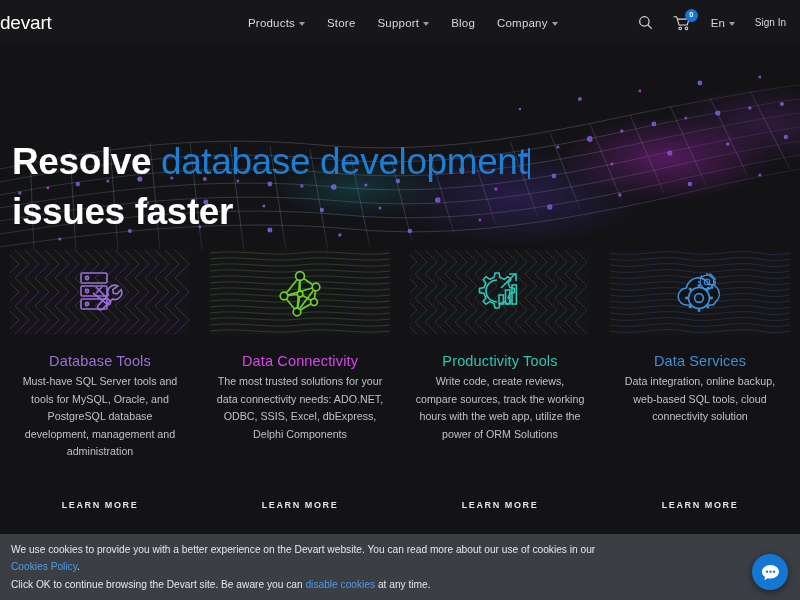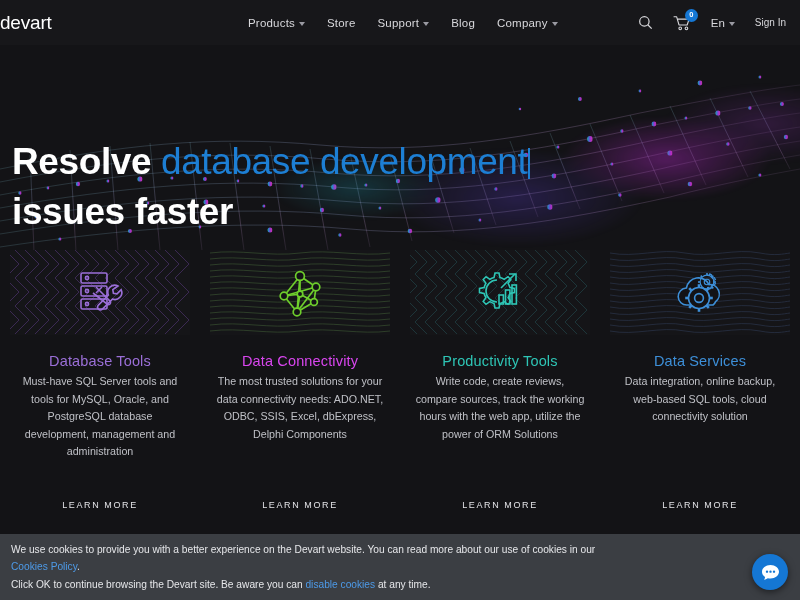--- a/index.html
+++ b/index.html
@@ -101,21 +101,21 @@
     margin-top:103px; font-size:14.5px; letter-spacing:.15px;
     position:relative; z-index:4;
   }
   .card-desc{
     margin-top:4px; width:170px; text-align:center;
     font-size:10.7px; line-height:17.5px; color:#bfc0c6;
     position:relative; z-index:4;
   }
   .learn{
     position:absolute; top:250px; left:0; width:200px; text-align:center;
-    font-size:9px; font-weight:normal; letter-spacing:1.6px;
+    font-size:9px; font-weight:bold; letter-spacing:1.6px;
     color:#e3e3e7; cursor:pointer; z-index:4;
   }
 
   
   .cookie{
     position:absolute; bottom:0; left:0; width:800px; height:66px;
     background:#3b3e43; z-index:40;
     display:flex; align-items:center;
   }
   .cookie-text{

